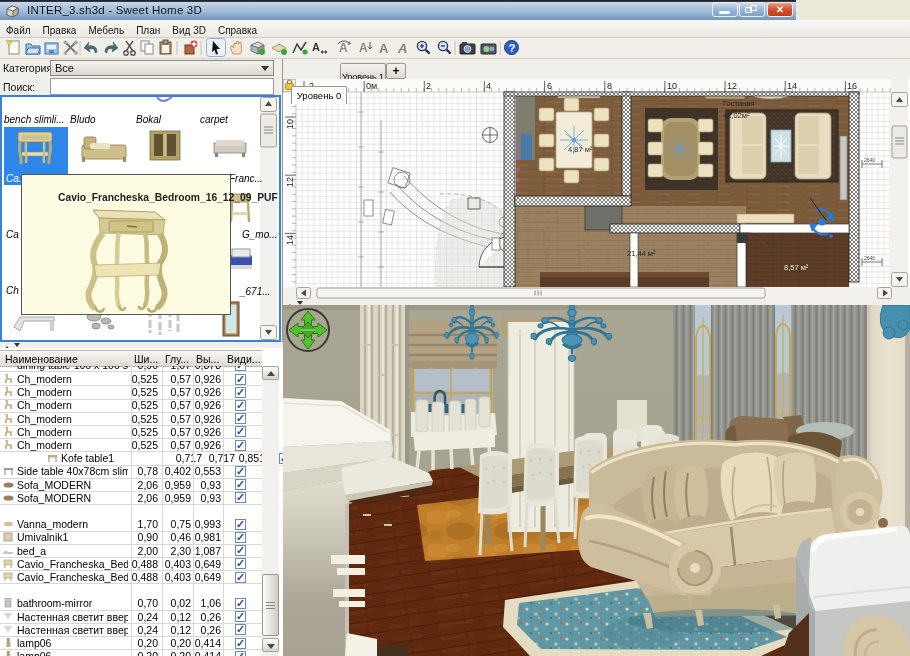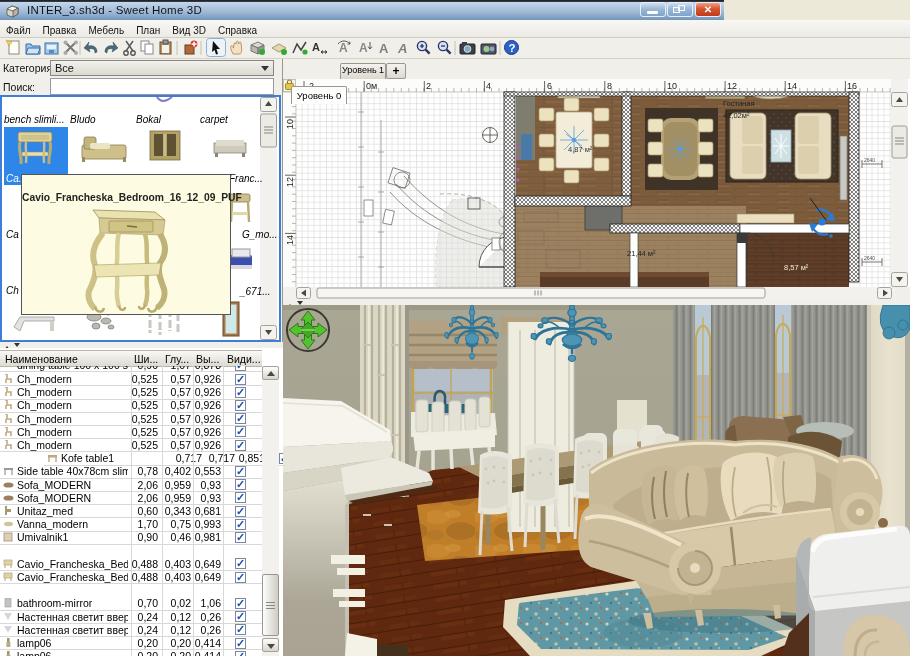--- a/index.html
+++ b/index.html
@@ -1,18 +1,18 @@
 <!DOCTYPE html>
 <html><head><meta charset="utf-8">
 <style>
 html,body{margin:0;padding:0;}
 body{width:910px;height:656px;overflow:hidden;font-family:"Liberation Sans",sans-serif;background:#ece9d8;}
 .win{position:absolute;left:0;top:0;width:910px;height:656px;overflow:hidden;}
 
-.titlebar{position:absolute;left:0;top:0;width:724px;height:20px;
+.titlebar{position:absolute;left:0;top:0;width:796px;height:20px;
  background:linear-gradient(#23252d 0%,#23252d 7%,#c3d6ea 12%,#b5cbe2 30%,#a3bcd8 55%,#8fadcc 75%,#7b9cc0 92%,#6f93b8 100%);}
 .titlebar .ticon{position:absolute;left:5px;top:4px;width:15px;height:14px;}
 .titlebar .ttext{position:absolute;left:27px;top:4px;font-size:11.5px;color:#10131c;letter-spacing:0.2px;}
 .wbtn{position:absolute;top:2px;height:15px;width:26px;border-radius:3px;border:1px solid #e7eef6;box-sizing:border-box;}
 .wbtn.min{right:58px;background:linear-gradient(#cfe0f0,#9ab8d8 45%,#7fa3c9);}
 .wbtn.max{right:31px;background:linear-gradient(#cfe0f0,#9ab8d8 45%,#7fa3c9);}
 .wbtn.cls{right:3px;background:linear-gradient(#f0a088,#d75430 45%,#c03a18);}
 .wbtn.min::after{content:"";position:absolute;left:6px;top:8px;width:11px;height:3px;background:#fdfdfd;border-radius:1px;}
 .wbtn.max::after{content:"";position:absolute;left:5px;top:4px;width:7px;height:6px;border:1.5px solid #fdfdfd;background:rgba(255,255,255,0.15);box-sizing:border-box;}
 .wbtn.max::before{content:"";position:absolute;left:10px;top:2px;width:7px;height:6px;border:1.5px solid #fdfdfd;box-sizing:border-box;}
@@ -34,42 +34,42 @@
 .catalog{position:absolute;left:0px;top:36px;width:281px;height:247px;border:2px solid #3c7fd8;background:#fff;box-sizing:border-box;overflow:hidden;}
 .itemlabel{position:absolute;font-size:10px;font-style:italic;color:#000;text-align:left;white-space:nowrap;}
 
 .sb{position:absolute;background:#f2f1ed;}
 .sbtn{position:absolute;background:linear-gradient(#fdfdfb,#d8d5cd);border:1px solid #a5a29a;border-radius:2px;box-sizing:border-box;}
 .sth{position:absolute;background:linear-gradient(90deg,#fdfdfb,#cfccc4);border:1px solid #9a978f;border-radius:2px;box-sizing:border-box;}
 .arr{position:absolute;width:0;height:0;}
 
 .tooltip{position:absolute;left:19px;top:77px;width:210px;height:141px;background:#fdfce2;border:1px solid #555;box-sizing:border-box;z-index:5;}
 .tooltip .t1{position:absolute;top:4px;width:100%;text-align:center;font-weight:bold;font-size:11px;color:#222;}
-.tooltip .t2{position:absolute;top:17px;width:100%;text-align:center;font-weight:bold;font-size:10.3px;color:#222;}
+.tooltip .t2{position:absolute;top:17px;width:100%;text-align:center;font-weight:bold;font-size:10.3px;color:#222;padding-left:36px;}
 
 .vsplit{position:absolute;left:0;width:283px;height:6px;background:#f1efe9;}
 
 .ftable{position:absolute;left:0;top:289px;width:283px;height:308px;background:#fff;font-size:10.5px;}
 .th{position:absolute;left:0;top:2px;width:262px;height:17px;background:linear-gradient(#f9f8f5,#dedbd2);border-top:1px solid #b8b5ac;border-bottom:1px solid #b8b5ac;box-sizing:border-box;padding-left:7px;}
 .th span{position:absolute;top:2px;color:#000;}
 .trow{position:absolute;left:0;width:262px;height:14.33px;border-bottom:1px solid #d8d8d8;box-sizing:border-box;white-space:nowrap;overflow:hidden;}
 .trow .nm{position:absolute;left:17px;top:1px;width:111px;overflow:hidden;white-space:nowrap;}
 .trow .c1{position:absolute;left:103px;width:55px;text-align:right;top:1px;}
 .trow .c2{position:absolute;left:136px;width:55px;text-align:right;top:1px;}
 .trow .c3{position:absolute;left:166px;width:55px;text-align:right;top:1px;}
 .cb{position:absolute;left:235px;top:1.5px;width:11px;height:11px;background:#fff;border:1px solid #7c869c;box-sizing:border-box;}
 .cb::after{content:"\2713";position:absolute;left:0px;top:-2px;color:#2053b0;font-size:11px;font-weight:bold;}
 .ric{position:absolute;left:3px;top:2px;width:11px;height:10px;opacity:0.85;}
 .colline{position:absolute;top:0;width:1px;background:#d8d8d8;}
 
 .right{position:absolute;left:283px;top:59px;width:627px;height:597px;background:#f1efe9;}
 .tabs{position:absolute;left:0;top:0;width:627px;height:20px;background:#f1efe9;}
 .tab{position:absolute;top:2px;height:18px;border:1px solid #9a988e;border-bottom:none;border-radius:2px 2px 0 0;font-size:9.5px;text-align:center;box-sizing:border-box;padding-top:3px;}
 .tab.sel{background:#fdfdfc;z-index:2;}
-.tab.uns{background:linear-gradient(#f4f2ee,#ddd9d0);top:4px;height:16px;padding-top:1px;}
+.tab.uns{background:linear-gradient(#f4f2ee,#ddd9d0);top:4px;height:16px;padding-top:8px;}
 .plusbtn{position:absolute;left:103px;top:4px;width:20px;height:16px;border:1px solid #9a988e;border-radius:2px;background:linear-gradient(#f4f2ee,#ddd9d0);font-weight:bold;text-align:center;font-size:12px;box-sizing:border-box;}
 .planwrap{position:absolute;left:0;top:20px;width:627px;height:227px;background:#fff;}
 .view3d{position:absolute;left:0;top:246px;width:627px;height:351px;overflow:hidden;}
 .hdivider{position:absolute;left:0;top:240px;width:627px;height:6px;background:#f1efe9;}
 .tri{position:absolute;width:0;height:0;}
 </style></head>
 <body>
 <div class="win">
 
   <div class="titlebar">
@@ -460,48 +460,48 @@
       <div class="trow" style="top:142.8px;">
           <svg class="ric" viewBox="0 0 11 10">
             <ellipse cx="5.5" cy="5" rx="5" ry="2.6" fill="#8a6a42"></ellipse>
           </svg>
           <span class="nm">Sofa_MODERN</span>
           <span class="c1">2,06</span>
           <span class="c2">0,959</span>
           <span class="c3">0,93</span>
           <span class="cb"></span>
         </div>
-      <div class="trow" style="top:156.0px;">
-          <svg class="ric" viewBox="0 0 11 10">
-            <path d="M2 0 L2 9 L4 9 L4 6 L8 6 L8 3 L4 3 L4 0 Z" fill="#9a8a5a"></path>
-          </svg>
-          <span class="nm">Unitaz_med</span>
-          <span class="c1">0,60</span>
-          <span class="c2">0,343</span>
-          <span class="c3">0,681</span>
-          <span class="cb"></span>
-        </div>
       <div class="trow" style="top:169.2px;">
           <svg class="ric" viewBox="0 0 11 10">
             <ellipse cx="5.5" cy="5" rx="4.5" ry="2.2" fill="#c8b88a"></ellipse>
           </svg>
           <span class="nm">Vanna_modern</span>
           <span class="c1">1,70</span>
           <span class="c2">0,75</span>
           <span class="c3">0,993</span>
           <span class="cb"></span>
         </div>
       <div class="trow" style="top:182.4px;">
           <svg class="ric" viewBox="0 0 11 10">
             <rect x="1" y="1" width="8" height="8" fill="#d8c8a0" stroke="#977" stroke-width="0.8"></rect>
           </svg>
           <span class="nm">Umivalnik1</span>
           <span class="c1">0,90</span>
           <span class="c2">0,46</span>
           <span class="c3">0,981</span>
+          <span class="cb"></span>
+        </div>
+      <div class="trow" style="top:195.6px;">
+          <svg class="ric" viewBox="0 0 11 10">
+            <path d="M0 7 Q2 3 5 6 L10 6 L10 8 L0 8 Z" fill="#b8c0c8"></path>
+          </svg>
+          <span class="nm">bed_a</span>
+          <span class="c1">2,00</span>
+          <span class="c2">2,30</span>
+          <span class="c3">1,087</span>
           <span class="cb"></span>
         </div>
       <div class="trow" style="top:208.8px;">
           <svg class="ric" viewBox="0 0 11 10">
             <rect x="1" y="1" width="8" height="5" fill="#d8cc98" stroke="#a89858" stroke-width="0.7"></rect>
             <path d="M2 6 L2 9 M8 6 L8 9" stroke="#a89858"></path>
           </svg>
           <span class="nm">Cavio_Francheska_Bedroo...</span>
           <span class="c1">0,488</span>
           <span class="c2">0,403</span>

